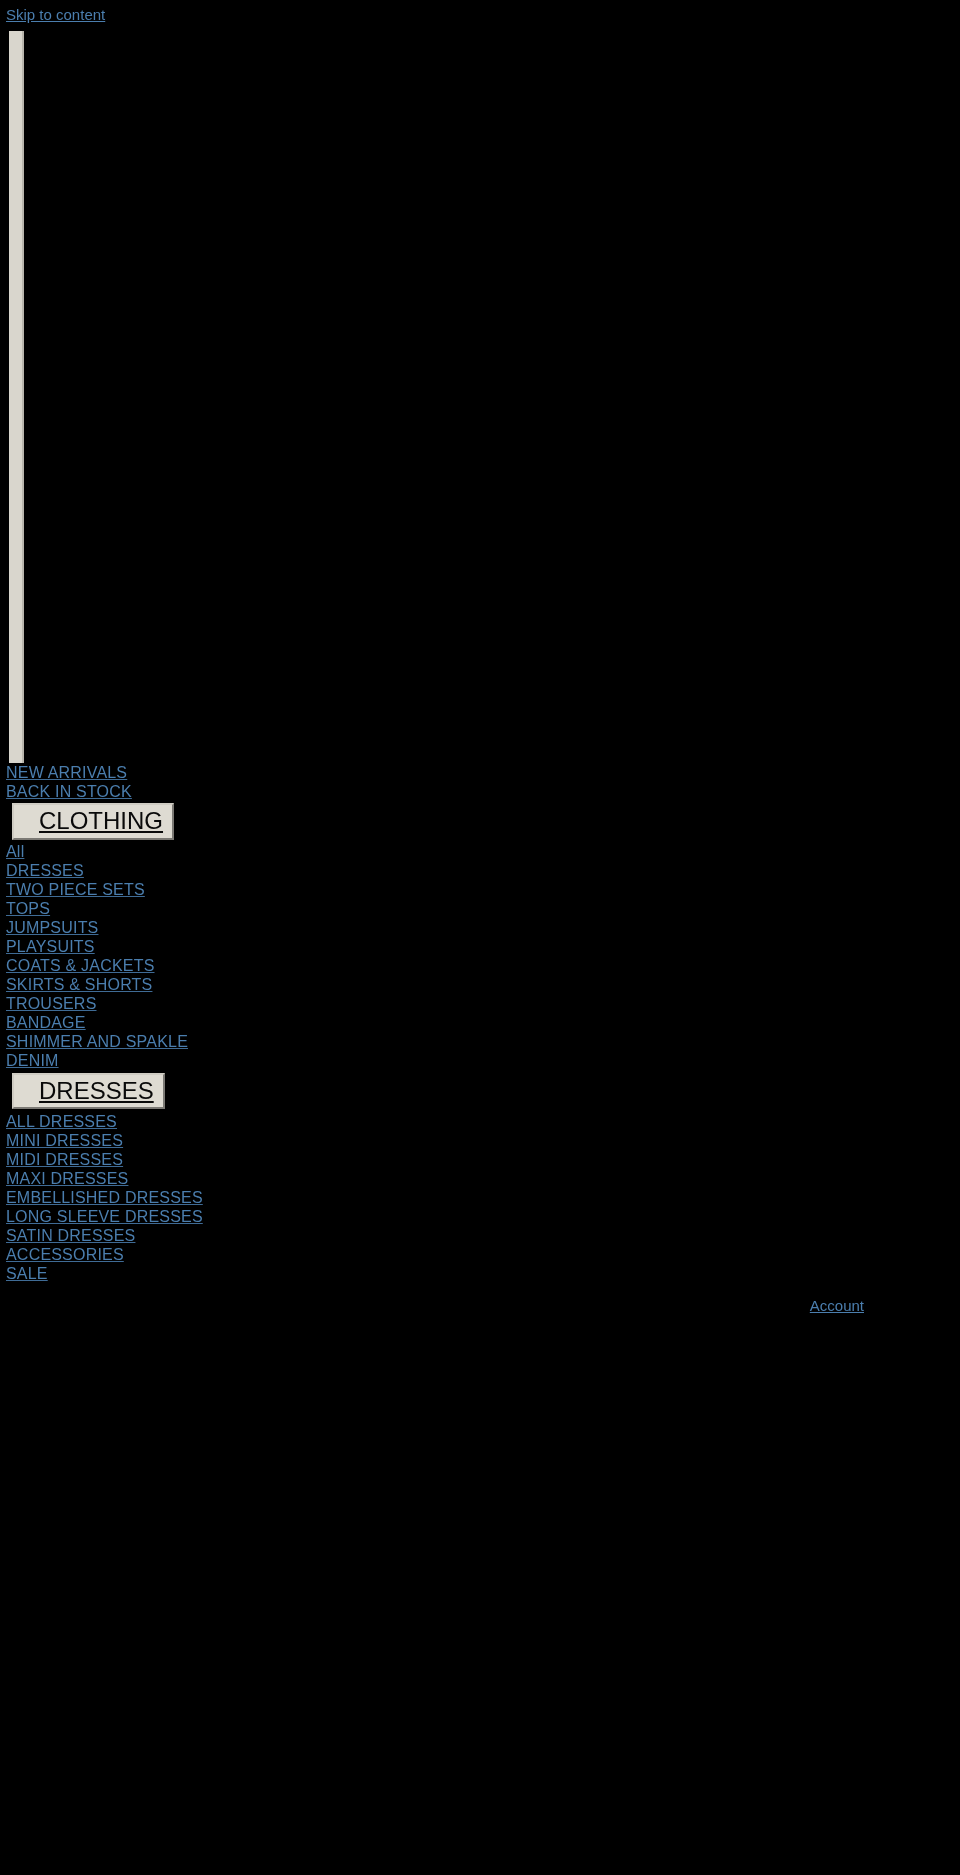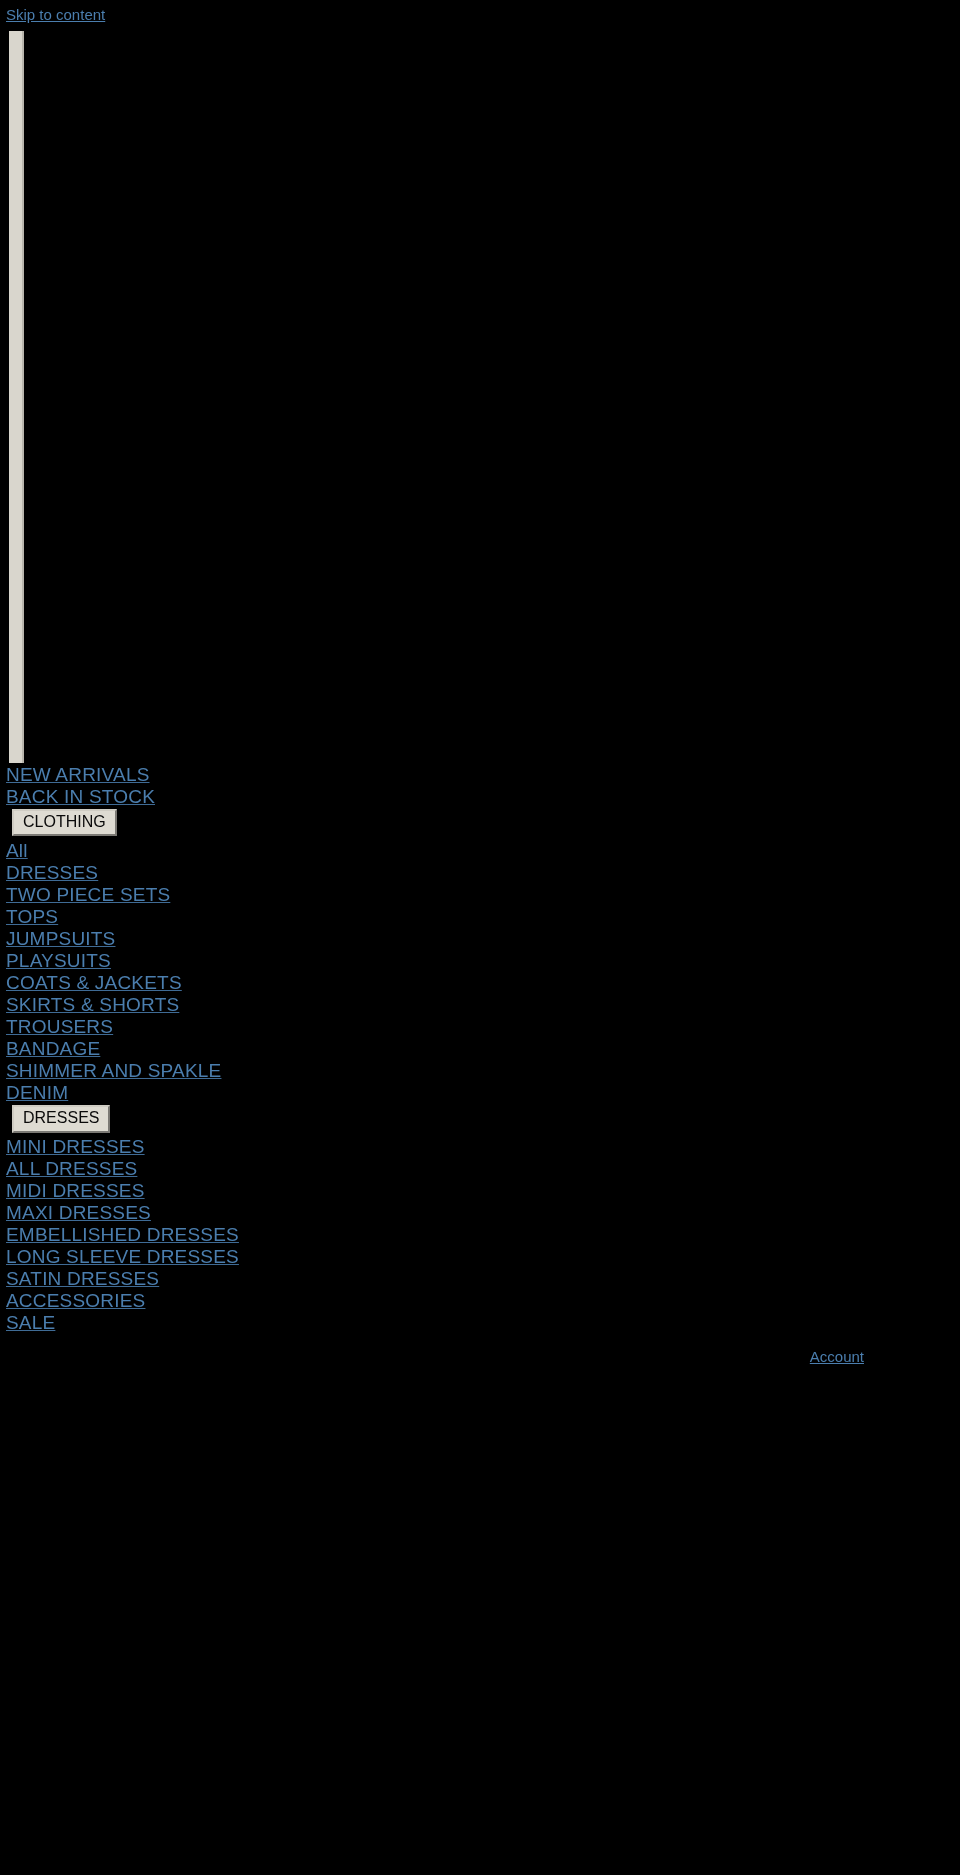--- a/index.html
+++ b/index.html
@@ -60,45 +60,46 @@
 
   
   .nav-list {
     list-style: none;
     margin: 0;
     padding: 0 0 0 6px;
   }
   .nav-list > li { margin: 0; padding: 0; }
 
   .nav-list a.navlink {
-    font-size: 19px;
+    font-size: 16px;
     letter-spacing: 0.2px;
     padding: 1.5px 0 1.5px 0;
   }
 
   
   .sub-list {
     list-style: none;
     margin: 0;
     padding: 0;
   }
 
   
   .section-button {
     display: inline-block;
     margin: 2px 0 3px 6px;
-    padding: 2px 9px 3px 9px;
+    padding: 2px 9px 3px 25px;
     background: #dedbd2;
     color: #0a0a0a;
     border: 2px outset #cfccc3;
     border-radius: 0;
     font-family: "Liberation Sans", sans-serif;
-    font-size: 16px;
+    font-size: 24px;
     line-height: 1.15;
     cursor: pointer;
+    text-decoration: underline;
   }
 
   
   .utility-block {
     padding: 14px 0 0 0;
   }
   .utility-list {
     list-style: none;
     margin: 0;
     padding: 0 0 0 30px;
@@ -176,24 +177,24 @@
           <li>
             <a href="#" class="navlink">DENIM</a>
           </li>
         </ul>
       </li>
 
       <li>
         <button type="button" class="section-button">DRESSES</button>
         <ul class="sub-list">
           <li>
+            <a href="#" class="navlink">ALL DRESSES</a>
+          </li>
+          <li>
             <a href="#" class="navlink">MINI DRESSES</a>
-          </li>
-          <li>
-            <a href="#" class="navlink">ALL DRESSES</a>
           </li>
           <li>
             <a href="#" class="navlink">MIDI DRESSES</a>
           </li>
           <li>
             <a href="#" class="navlink">MAXI DRESSES</a>
           </li>
           <li>
             <a href="#" class="navlink">EMBELLISHED DRESSES</a>
           </li>

